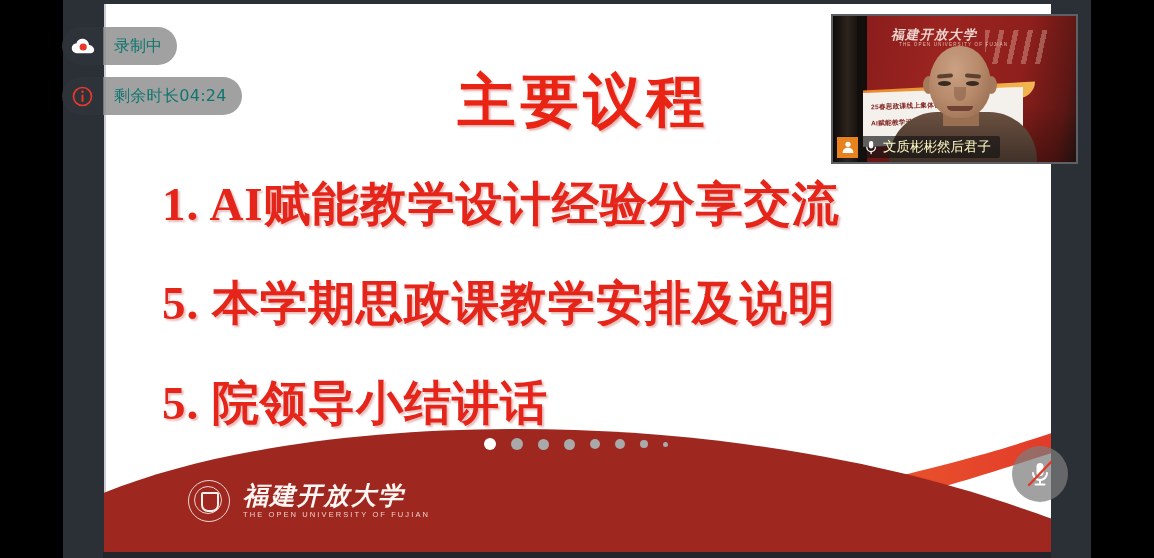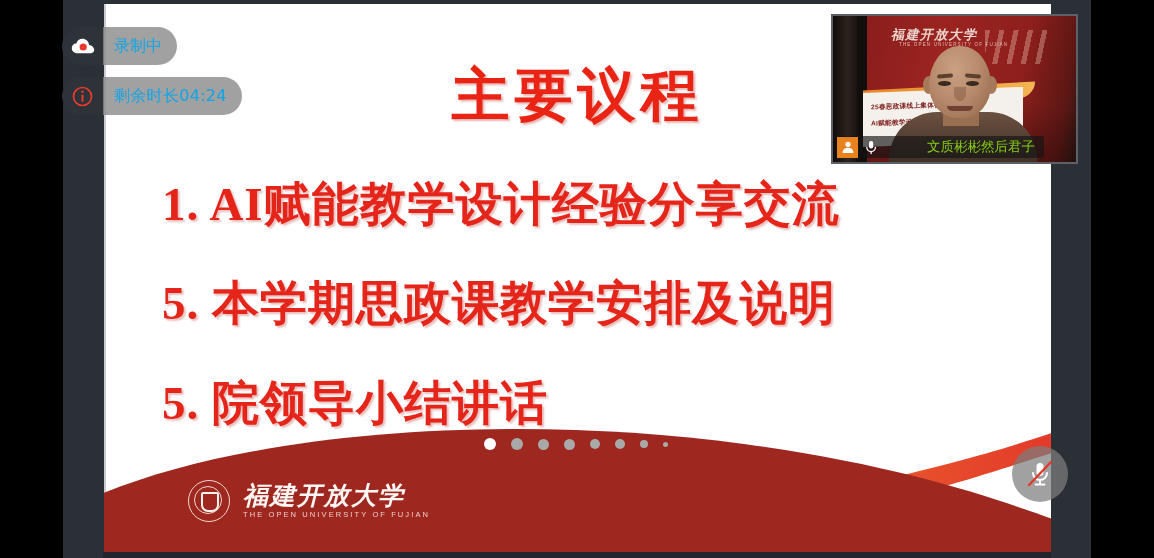--- a/index.html
+++ b/index.html
@@ -64,30 +64,31 @@
     left: 0;
     top: 0;
     width: 2px;
     height: 548px;
     background: #c9ccd2;
   }
 
   .slide-title {
     position: absolute;
     left: 0;
-    top: 62px;
+    top: 68px;
     width: 947px;
     text-align: center;
     font-family: "DejaVu Sans", "Liberation Sans", sans-serif;
     font-size: 58px;
     font-weight: bold;
     color: #ea2415;
     letter-spacing: 5px;
     text-shadow: 2px 2px 2px rgba(170,20,10,0.30);
     line-height: 1;
+    padding-left: 6px;
   }
 
   .agenda {
     position: absolute;
     left: 58px;
     top: 176px;
     width: 880px;
   }
   .agenda-item {
     font-family: Liberation Serif, serif;
@@ -210,21 +211,21 @@
     align-items: center;
     justify-content: center;
     flex: none;
   }
   .pill-label {
     height: 38px;
     display: flex;
     align-items: center;
     padding: 0 15px 0 11px;
     background: rgba(138,138,138,0.80);
-    color: #0ea5e9;
+    color: #0f766e;
     font-size: 16px;
     font-family: "DejaVu Sans", "Liberation Sans", sans-serif;
     white-space: nowrap;
   }
   .pill-recording { left: 62px; top: 27px; }
   .pill-timeleft  { left: 62px; top: 77px; }
   .pill-timeleft .pill-label { letter-spacing: 0.3px; }
 
   
   .video-tile {
@@ -415,25 +416,24 @@
     justify-content: center;
     flex: none;
   }
   .name-mic {
     margin: 0 6px 0 7px;
     display: flex;
     align-items: center;
     flex: none;
   }
   .name-text {
-    color: #84cc16;
+    color: #fef9c3;
     font-size: 13.5px;
     font-family: Liberation Sans, sans-serif;
     white-space: nowrap;
-    margin-left: 44px;
   }
 </style>
 </head>
 <body>
 
 <div id="app">
 
   <div class="chrome-strip chrome-left"></div>
   <div class="chrome-strip chrome-right"></div>
   <div class="chrome-top"></div>

